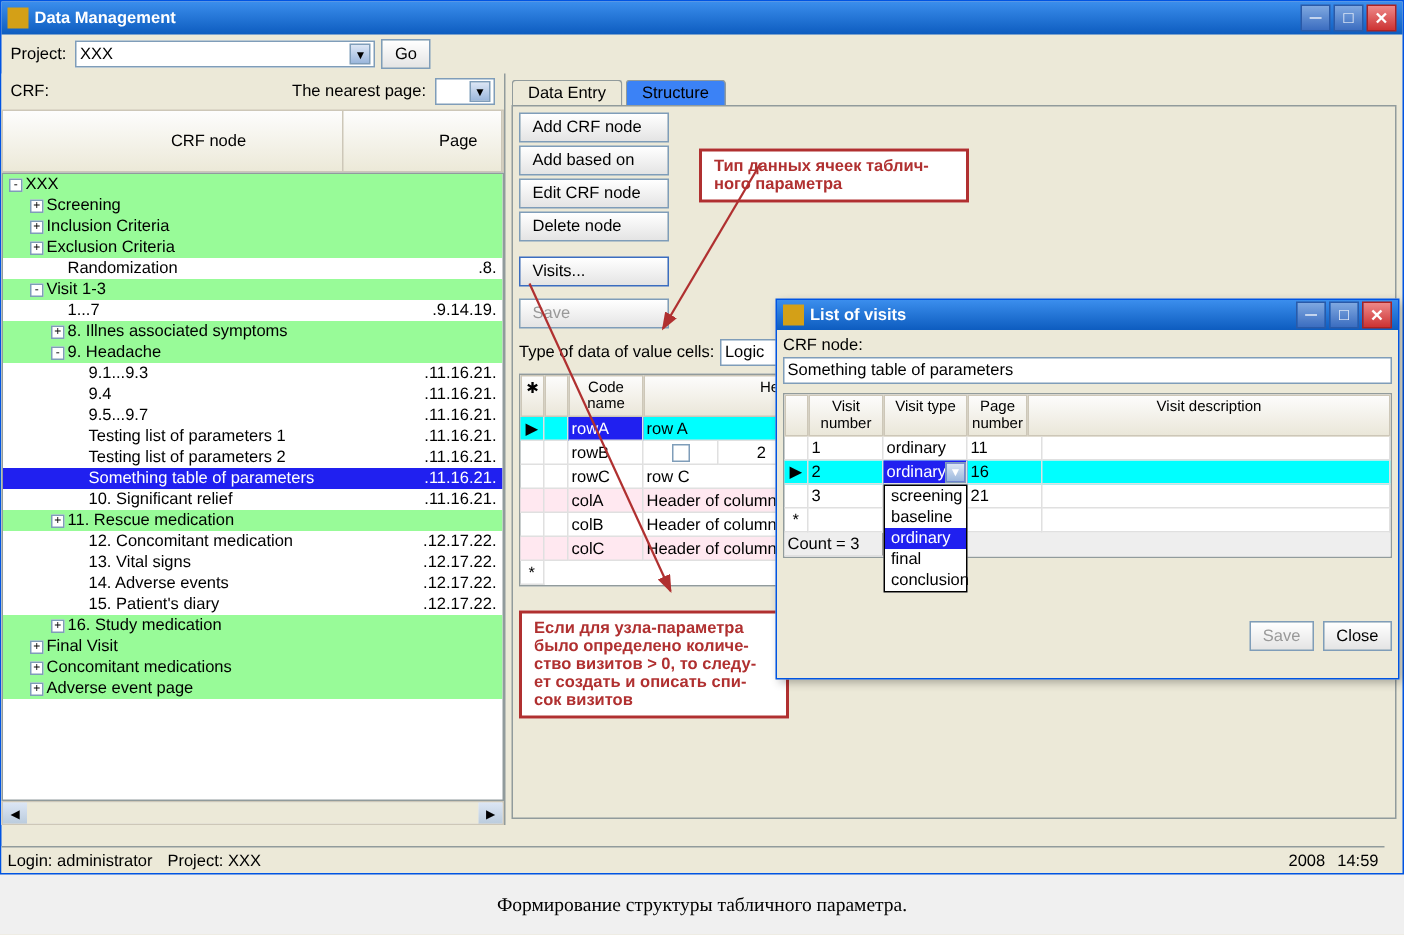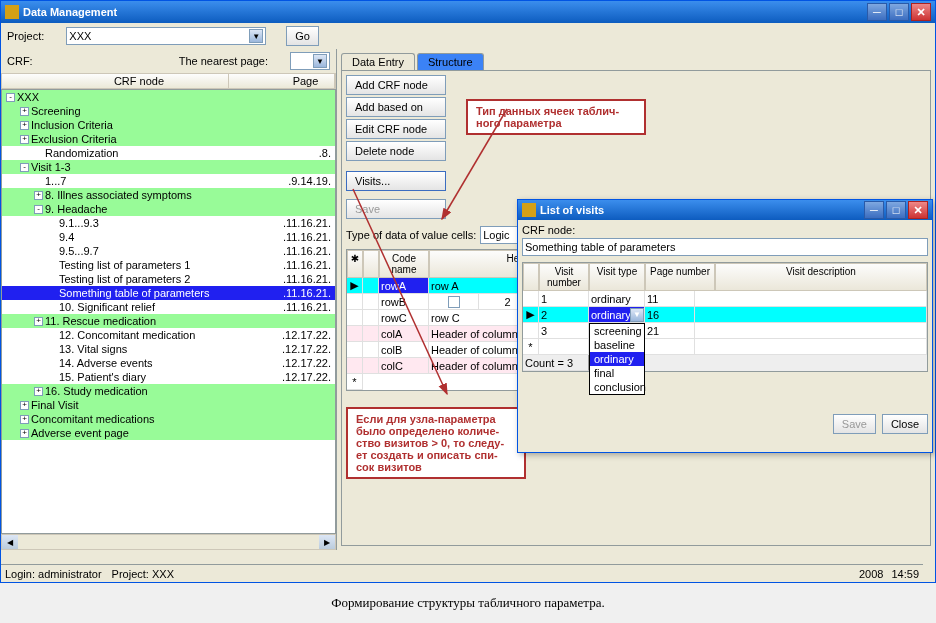--- a/index.html
+++ b/index.html
@@ -5,30 +5,30 @@
 * { box-sizing: border-box; margin: 0; padding: 0; font-family: Tahoma, sans-serif; font-size: 11px; }
 body { background: #f0f0f0; }
 .window { width: 936px; height: 583px; background: #ece9d8; border: 1px solid #0054e3; position: relative; }
 .titlebar { height: 22px; background: linear-gradient(to bottom, #3b8eed 0%, #0d5cbf 100%); display: flex; align-items: center; padding: 0 4px; color: white; font-weight: bold; }
 .titlebar-icon { width: 14px; height: 14px; background: #d4a017; margin-right: 4px; }
 .titlebar-spacer { flex: 1; }
 .titlebar-btn { width: 20px; height: 18px; background: linear-gradient(to bottom, #7fa8e0, #3b6dc0); border: 1px solid #2a5aa8; margin-left: 2px; display: flex; align-items: center; justify-content: center; color: white; font-weight: bold; cursor: pointer; }
 .titlebar-btn.close { background: linear-gradient(to bottom, #e88, #c33); border-color: #a22; }
 .tabbar { height: 20px; background: #ece9d8; display: flex; border-bottom: 1px solid #919b9c; padding-left: 4px; }
 .tab { padding: 2px 10px; background: #ece9d8; border: 1px solid #919b9c; border-bottom: none; border-radius: 3px 3px 0 0; margin-right: 2px; cursor: pointer; }
-.toolbar-row { padding: 3px 6px; display: flex; align-items: center; gap: 20px; }
+.toolbar-row { padding: 3px 6px; display: flex; align-items: center; gap: 4px; }
 .lbl { margin-right: 2px; }
 .combo { height: 18px; border: 1px solid #7f9db9; background: white; padding: 0 2px; display: flex; align-items: center; }
 .combo-btn { width: 14px; height: 14px; background: linear-gradient(#dce6f5,#9bb7dc); border: 1px solid #7f9db9; margin-left: auto; display: inline-flex; align-items: center; justify-content: center; font-size: 8px; }
 .btn { height: 20px; padding: 0 8px; background: linear-gradient(#fff, #e4e4e4); border: 1px solid #7f9db9; cursor: pointer; display: inline-flex; align-items: center; }
 .btn.disabled { color: #999; }
 .main-split { display: flex; height: calc(100% - 80px); }
 .left-panel { width: 336px; display: flex; flex-direction: column; border-right: 1px solid #919b9c; background: #ece9d8; justify-content: center; }
 .left-header { display: flex; background: linear-gradient(#fdfdfd, #ece9d8); border: 1px solid #cdc7b8; }
-.left-header-cell { padding: 1px 4px; border-right: 1px solid #cdc7b8; margin-left: 48px; }
+.left-header-cell { padding: 14px 4px; border-right: 1px solid #cdc7b8; margin-left: 48px; }
 .tree-container { flex: 1; overflow: auto; background: white; border: 1px solid #919b9c; }
 .tree-row { display: flex; align-items: center; height: 14px; white-space: nowrap; }
 .tree-cell1 { flex: 1; display: flex; align-items: center; padding-left: 4px; overflow: hidden; }
 .tree-cell2 { width: 58px; text-align: right; padding-right: 4px; }
 .exp { width: 9px; height: 9px; border: 1px solid #7f9db9; background: white; display: inline-flex; align-items: center; justify-content: center; font-size: 8px; line-height: 1; margin-right: 2px; cursor: pointer; flex-shrink: 0; }
 .lv-green { background: #98fb98; }
 .lv-blue { background: #2020f0; color: white; }
 .right-panel { flex: 1; padding: 4px; display: flex; flex-direction: column; position: relative; }
 .right-tabbar { display: flex; }
 .right-tab { padding: 2px 10px; border: 1px solid #919b9c; border-bottom: none; border-radius: 3px 3px 0 0; margin-right: 2px; cursor: pointer; background: #ece9d8; }
@@ -423,21 +423,21 @@
         <div style="padding:4px;">
           <div>CRF node:</div>
           <div class="combo" style="width:100%;margin-top:2px;">
             <span>Something table of parameters</span>
           </div>
           <div class="grid" style="margin-top:6px;">
             <div class="grid-head">
               <div class="grid-head-cell" style="width:16px;"></div>
               <div class="grid-head-cell" style="width:50px;">Visit number</div>
               <div class="grid-head-cell" style="width:56px;">Visit type</div>
-              <div class="grid-head-cell" style="width:70px;">Page number</div>
+              <div class="grid-head-cell" style="width:40px;">Page number</div>
               <div class="grid-head-cell" style="flex:1;">Visit description</div>
             </div>
             <div id="visits-body" style="position:relative;">
                 <div class="grid-row">
                   <div class="grid-cell" style="width:16px;justify-content:center;"></div>
                   <div class="grid-cell" style="width:50px;">1</div>
                   <div class="grid-cell" style="width:56px;">ordinary</div>
                   <div class="grid-cell" style="width:50px;">11</div>
                   <div class="grid-cell" style="flex:1;"></div>
                 </div>

